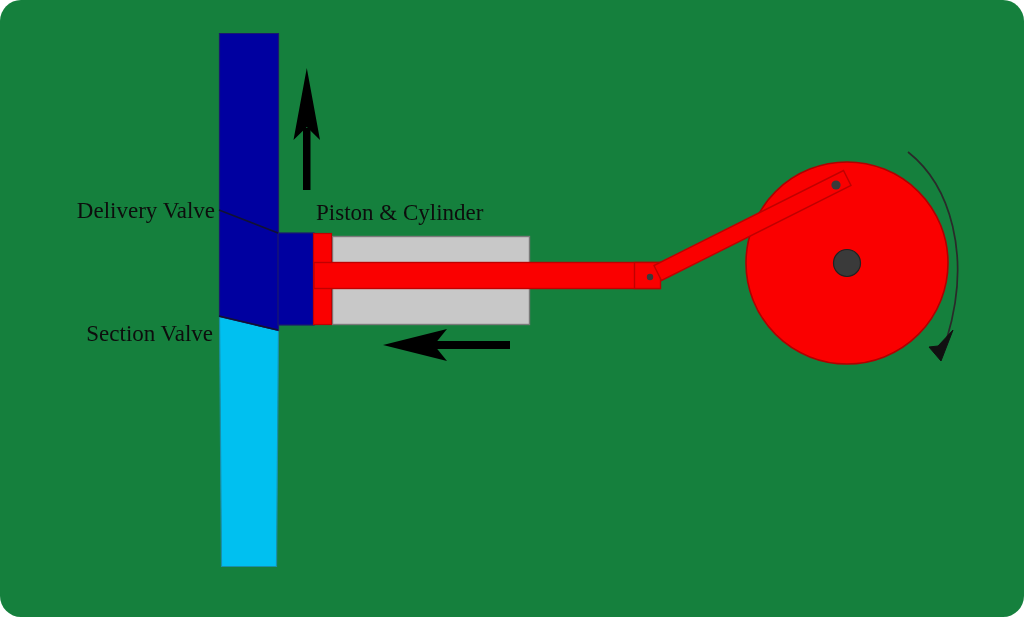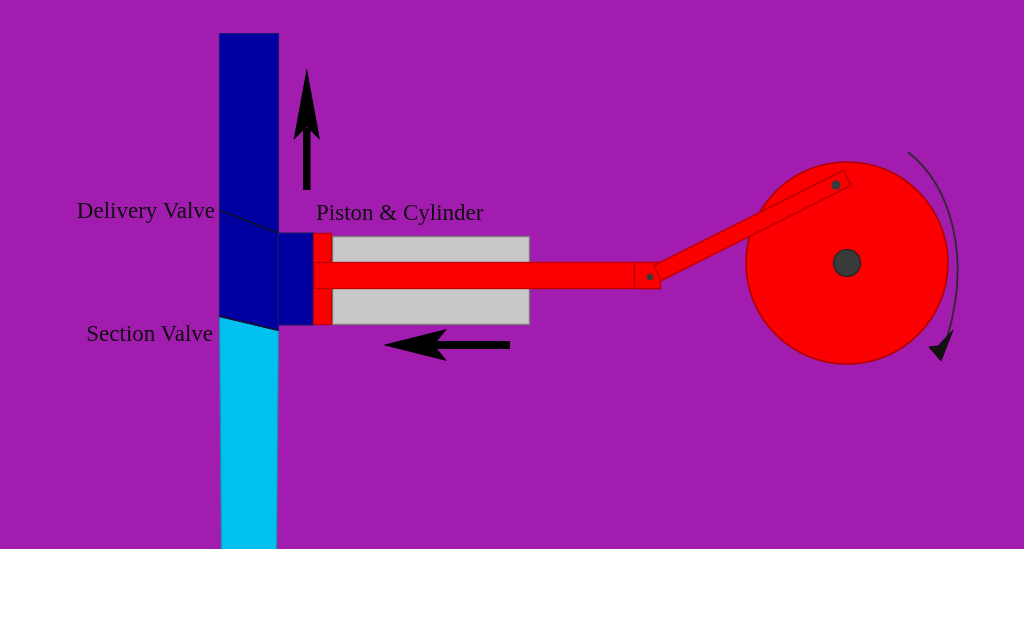--- a/index.html
+++ b/index.html
@@ -6,23 +6,24 @@
     margin: 0;
     padding: 0;
     background: #ffffff;
   }
   body {
     font-family: "Liberation Serif", serif;
   }
   #stage {
     position: relative;
     width: 1024px;
-    height: 549px;
-    background: #a21caf;
+    height: 617px;
+    background: #15803d;
     overflow: hidden;
+    border-radius: 21px;
   }
   #diagram {
     position: absolute;
     left: 0;
     top: 0;
     width: 1024px;
     height: 617px;
   }
   .dg-label {
     font-family: "Liberation Serif", serif;

